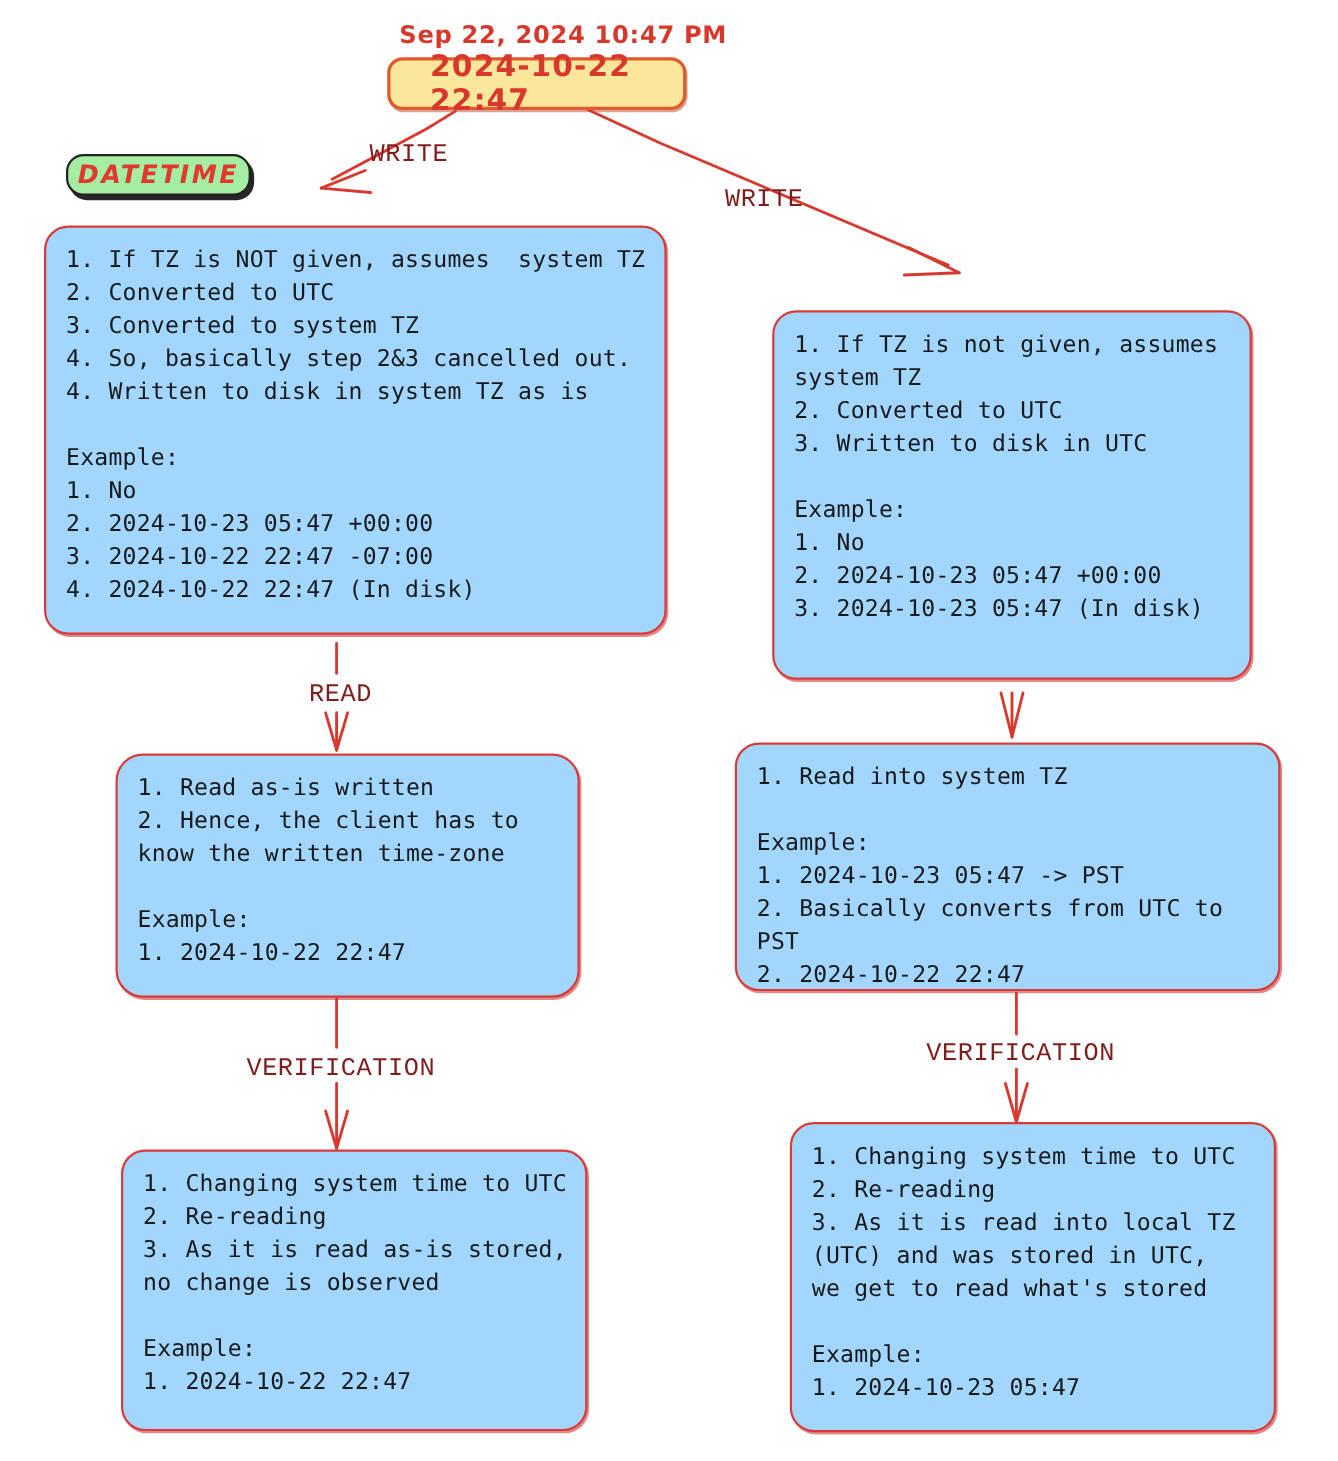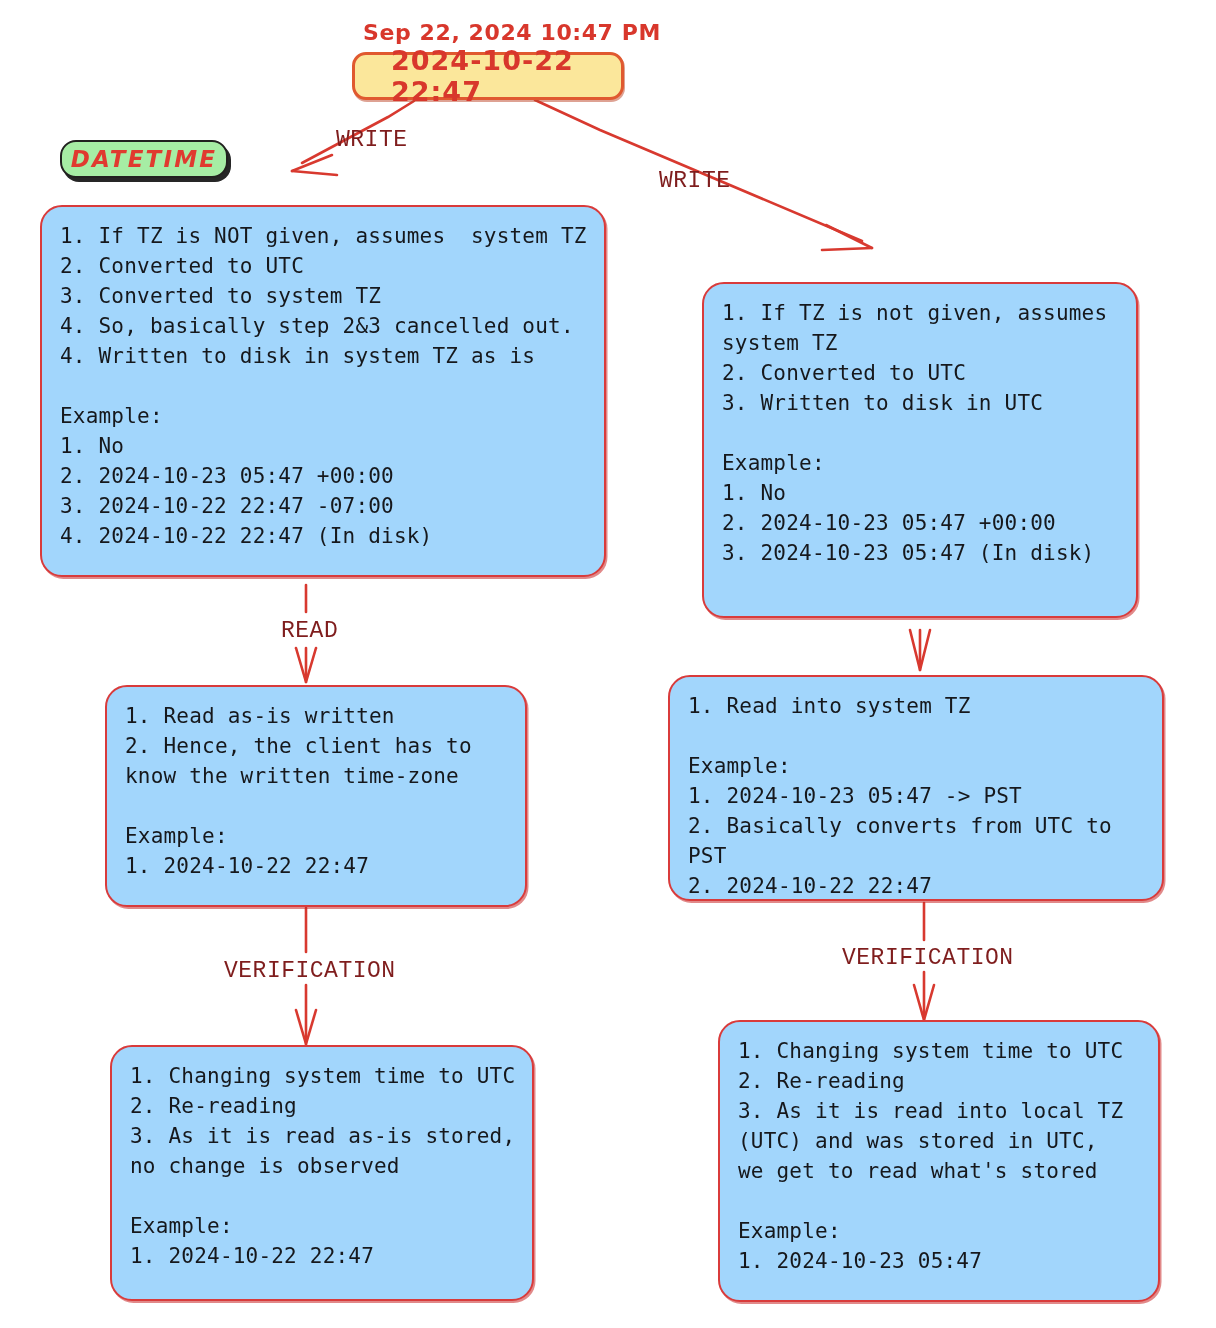--- a/index.html
+++ b/index.html
@@ -183,21 +183,21 @@
 system TZ
 2. Converted to UTC
 3. Written to disk in UTC
 
 Example:
 1. No
 2. 2024-10-23 05:47 +00:00
 3. 2024-10-23 05:47 (In disk)</div>
   </div>
 
-  <div class="node" style="left:105px; top:685px; width:422px; height:222px;">
+  <div class="node" style="left:105px; top:685px; width:422px; height:222px;border-radius:25px;">
     <div class="body">1. Read as-is written
 2. Hence, the client has to
 know the written time-zone
 
 Example:
 1. 2024-10-22 22:47</div>
   </div>
 
   <div class="node" style="left:668px; top:675px; width:496px; height:226px;">
     <div class="body">1. Read into system TZ

